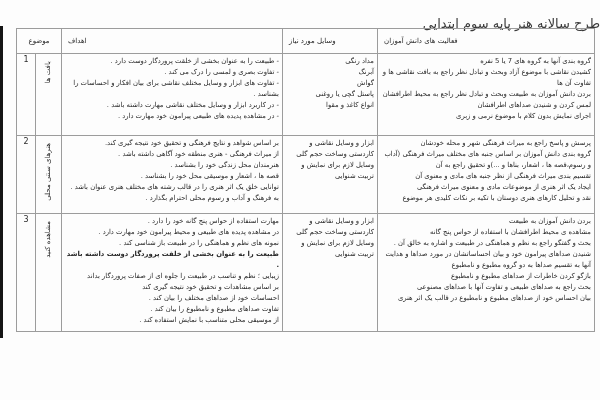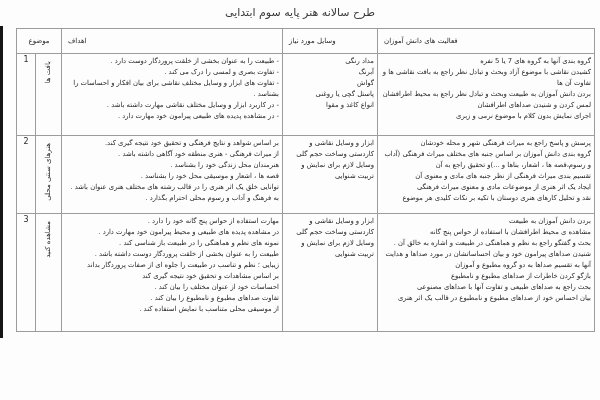--- a/index.html
+++ b/index.html
@@ -6,23 +6,22 @@
   body{
     width:600px;height:400px;
     background:#fdfdfd;
     font-family:"DejaVu Sans", sans-serif;
     direction:rtl;
     position:relative;
     color:#262626;
     overflow:hidden;
   }
   .title{
-    position:absolute;top:6px;left:0;right:0;
-    text-align:center;
-    font-size:11px;color:#3a3a3a;
+    position:absolute;top:16px;left:0;right:0;
+    font-size:13px;color:#3a3a3a;
   }
   .scan-bar{
     position:absolute;left:0;top:26px;width:3px;height:312px;
     background:#151515;
   }
   table{
     position:absolute;top:28px;left:16px;
     width:578px;
     border-collapse:collapse;
     table-layout:fixed;
@@ -45,21 +44,21 @@
   th.center{text-align:center;padding:0;}
   td{
     vertical-align:top;
     font-size:6.8px;
     padding:2px 3px;
   }
   tr.r1{height:82px;}
   tr.r2{height:78px;}
   tr.r3{height:118px;}
   .line{line-height:11px;}
-  .line.bold{font-weight:normal;}
+  .line.bold{font-weight:bold;}
   td.num{
     text-align:center;
     font-size:8px;
     padding:1px 0 0 0;
     color:#2a2a2a;
   }
   td.subj{position:relative;padding:0;}
   .vtext{
     position:absolute;
     top:7px;right:17px;
@@ -141,37 +140,37 @@
     <td class="subj">
       <span class="vtext">هنرهای سنتی محلی</span>
     </td>
     <td class="num">2</td>
   </tr>
   <tr class="r3">
     <td>
           <div class="line">بردن دانش آموزان به طبیعت</div>
           <div class="line">مشاهده ی محیط اطرافشان با استفاده از حواس پنج گانه</div>
           <div class="line">بحث و گفتگو راجع به نظم و هماهنگی در طبیعت و اشاره به خالق آن .</div>
-          <div class="line">شنیدن صداهای پیرامون خود و بیان احساساتشان در مورد صداها و هدایت آنها به تقسیم صداها به دو گروه مطبوع و آموزان</div>
+          <div class="line">شنیدن صداهای پیرامون خود و بیان احساساتشان در مورد صداها و هدایت آنها به تقسیم صداها به دو گروه مطبوع و نامطبوع</div>
           <div class="line">بازگو کردن خاطرات از صداهای مطبوع و نامطبوع</div>
           <div class="line">بحث راجع به صداهای طبیعی و تفاوت آنها با صداهای مصنوعی</div>
           <div class="line">بیان احساس خود از صداهای مطبوع و نامطبوع در قالب یک اثر هنری</div>
         </td>
     <td>
           <div class="line">ابزار و وسایل نقاشی و کاردستی وساخت حجم گلی</div>
           <div class="line">وسایل لازم برای نمایش و تربیت شنوایی</div>
         </td>
     <td>
           <div class="line">مهارت استفاده از حواس پنج گانه خود را دارد .</div>
           <div class="line">در مشاهده پدیده های طبیعی و محیط پیرامون خود مهارت دارد .</div>
           <div class="line">نمونه های نظم و هماهنگی را در طبیعت باز شناسی کند .</div>
           <div class="line bold">طبیعت را به عنوان بخشی از خلقت پروردگار دوست داشته باشد .</div>
           <div class="line">زیبایی ؛ نظم و تناسب در طبیعت را جلوه ای از صفات پروردگار بداند</div>
           <div class="line">بر اساس مشاهدات و تحقیق خود نتیجه گیری کند</div>
-          <div class="line">احساسات خود از عنوان مختلف را بیان کند .</div>
+          <div class="line">احساسات خود از صداهای مختلف را بیان کند .</div>
           <div class="line">تفاوت صداهای مطبوع و نامطبوع را بیان کند .</div>
           <div class="line">از موسیقی محلی متناسب با نمایش استفاده کند .</div>
         </td>
     <td class="subj">
       <span class="vtext">مشاهده کنید</span>
     </td>
     <td class="num">3</td>
   </tr>
 </tbody>
   </table>

